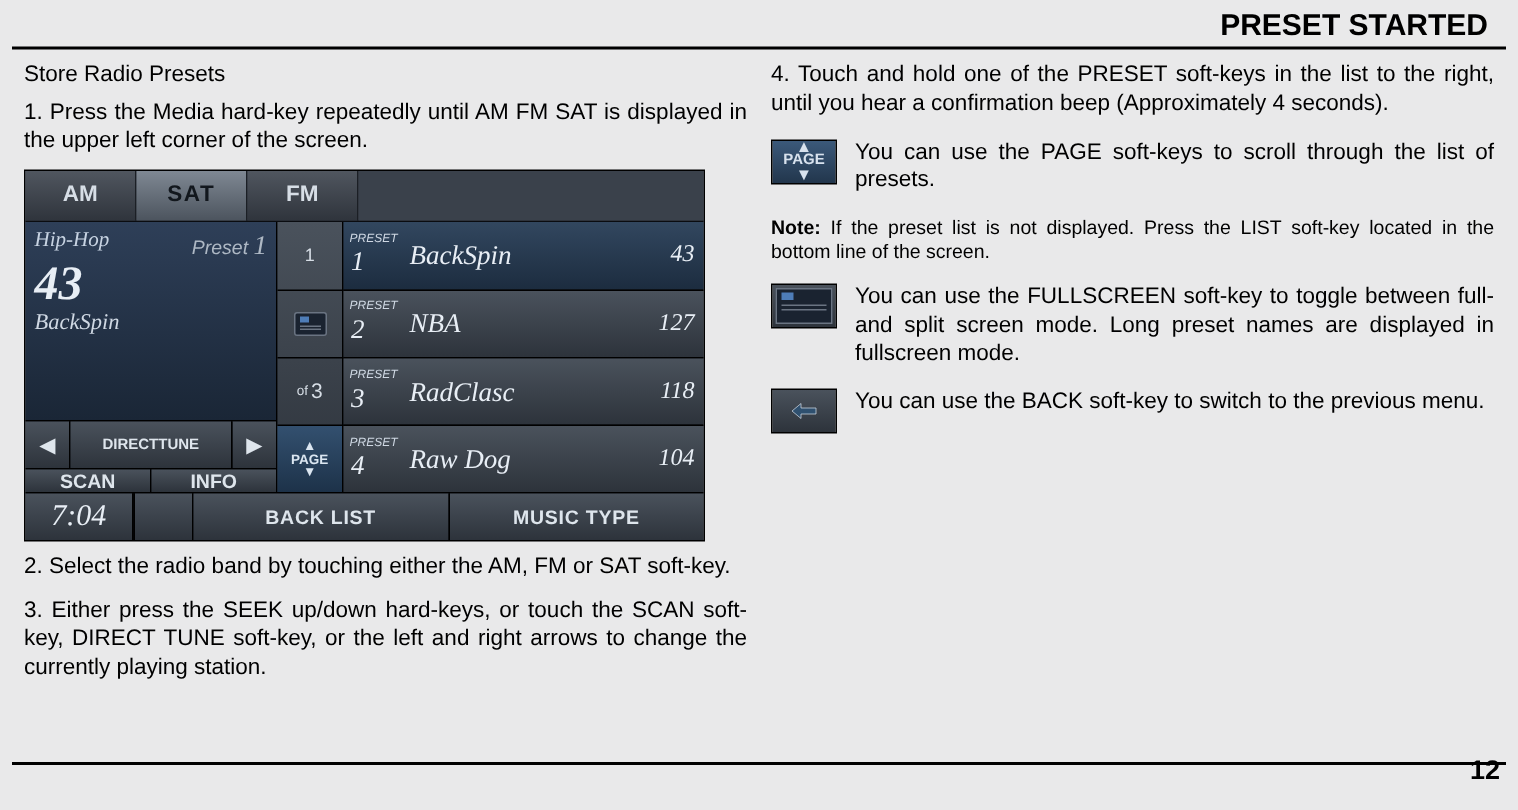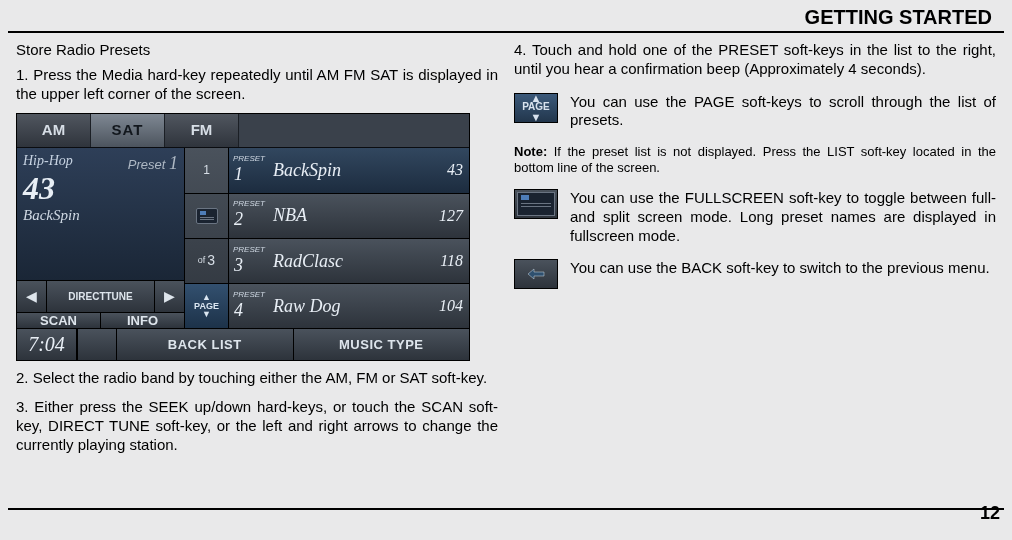--- a/index.html
+++ b/index.html
@@ -153,21 +153,21 @@
   .preset-num { font-size:18px; color:#e8eef5; font-family: Georgia, serif; font-style:italic; margin-left:1px; }
   .preset-name { flex:1; font-size:18px; color:#e8eef5; font-family: Georgia, serif; font-style:italic; margin-left:10px; }
   .preset-ch { font-size:16px; color:#e8eef5; font-family: Georgia, serif; font-style:italic; width:40px; text-align:right; }
   .pcol { display:flex; flex-direction:column; align-items:flex-start; width:30px; }
   .ss-bottom {
     height: 32px;
     display:flex;
     border-top:1px solid #000;
   }
   .clock {
-    width: 60px;
+    width: 72px;
     background: linear-gradient(#4a525c,#2d333b);
     color:#e8eef5; font-family: Georgia, serif;
     font-size:20px; font-style:italic;
     display:flex; align-items:center; justify-content:center;
     border-right:1px solid #000;
   }
   .ss-bottom .bbtn {
     flex:1; background: linear-gradient(#4a525c,#2d333b);
     display:flex; align-items:center; justify-content:center;
     font-size:13px; color:#dee5ec; font-weight:bold; letter-spacing:0.5px;
@@ -212,21 +212,21 @@
     position: absolute;
     bottom: 16px;
     right: 12px;
     font-weight: bold;
     font-size: 18px;
   }
 </style>
 </head>
 <body>
 
-<div class="header">GETTING STARTED</div>
+<div class="header">PRESET STARTED</div>
 
 <div class="columns">
 
   <div class="col">
     <div class="section-title">Store Radio Presets</div>
     <p>1. Press the Media hard-key repeatedly until AM FM SAT is displayed in the upper left corner of the screen.</p>
 
     <div class="screenshot">
       <div class="ss-topbar">
         <div class="ss-tab">AM</div>

